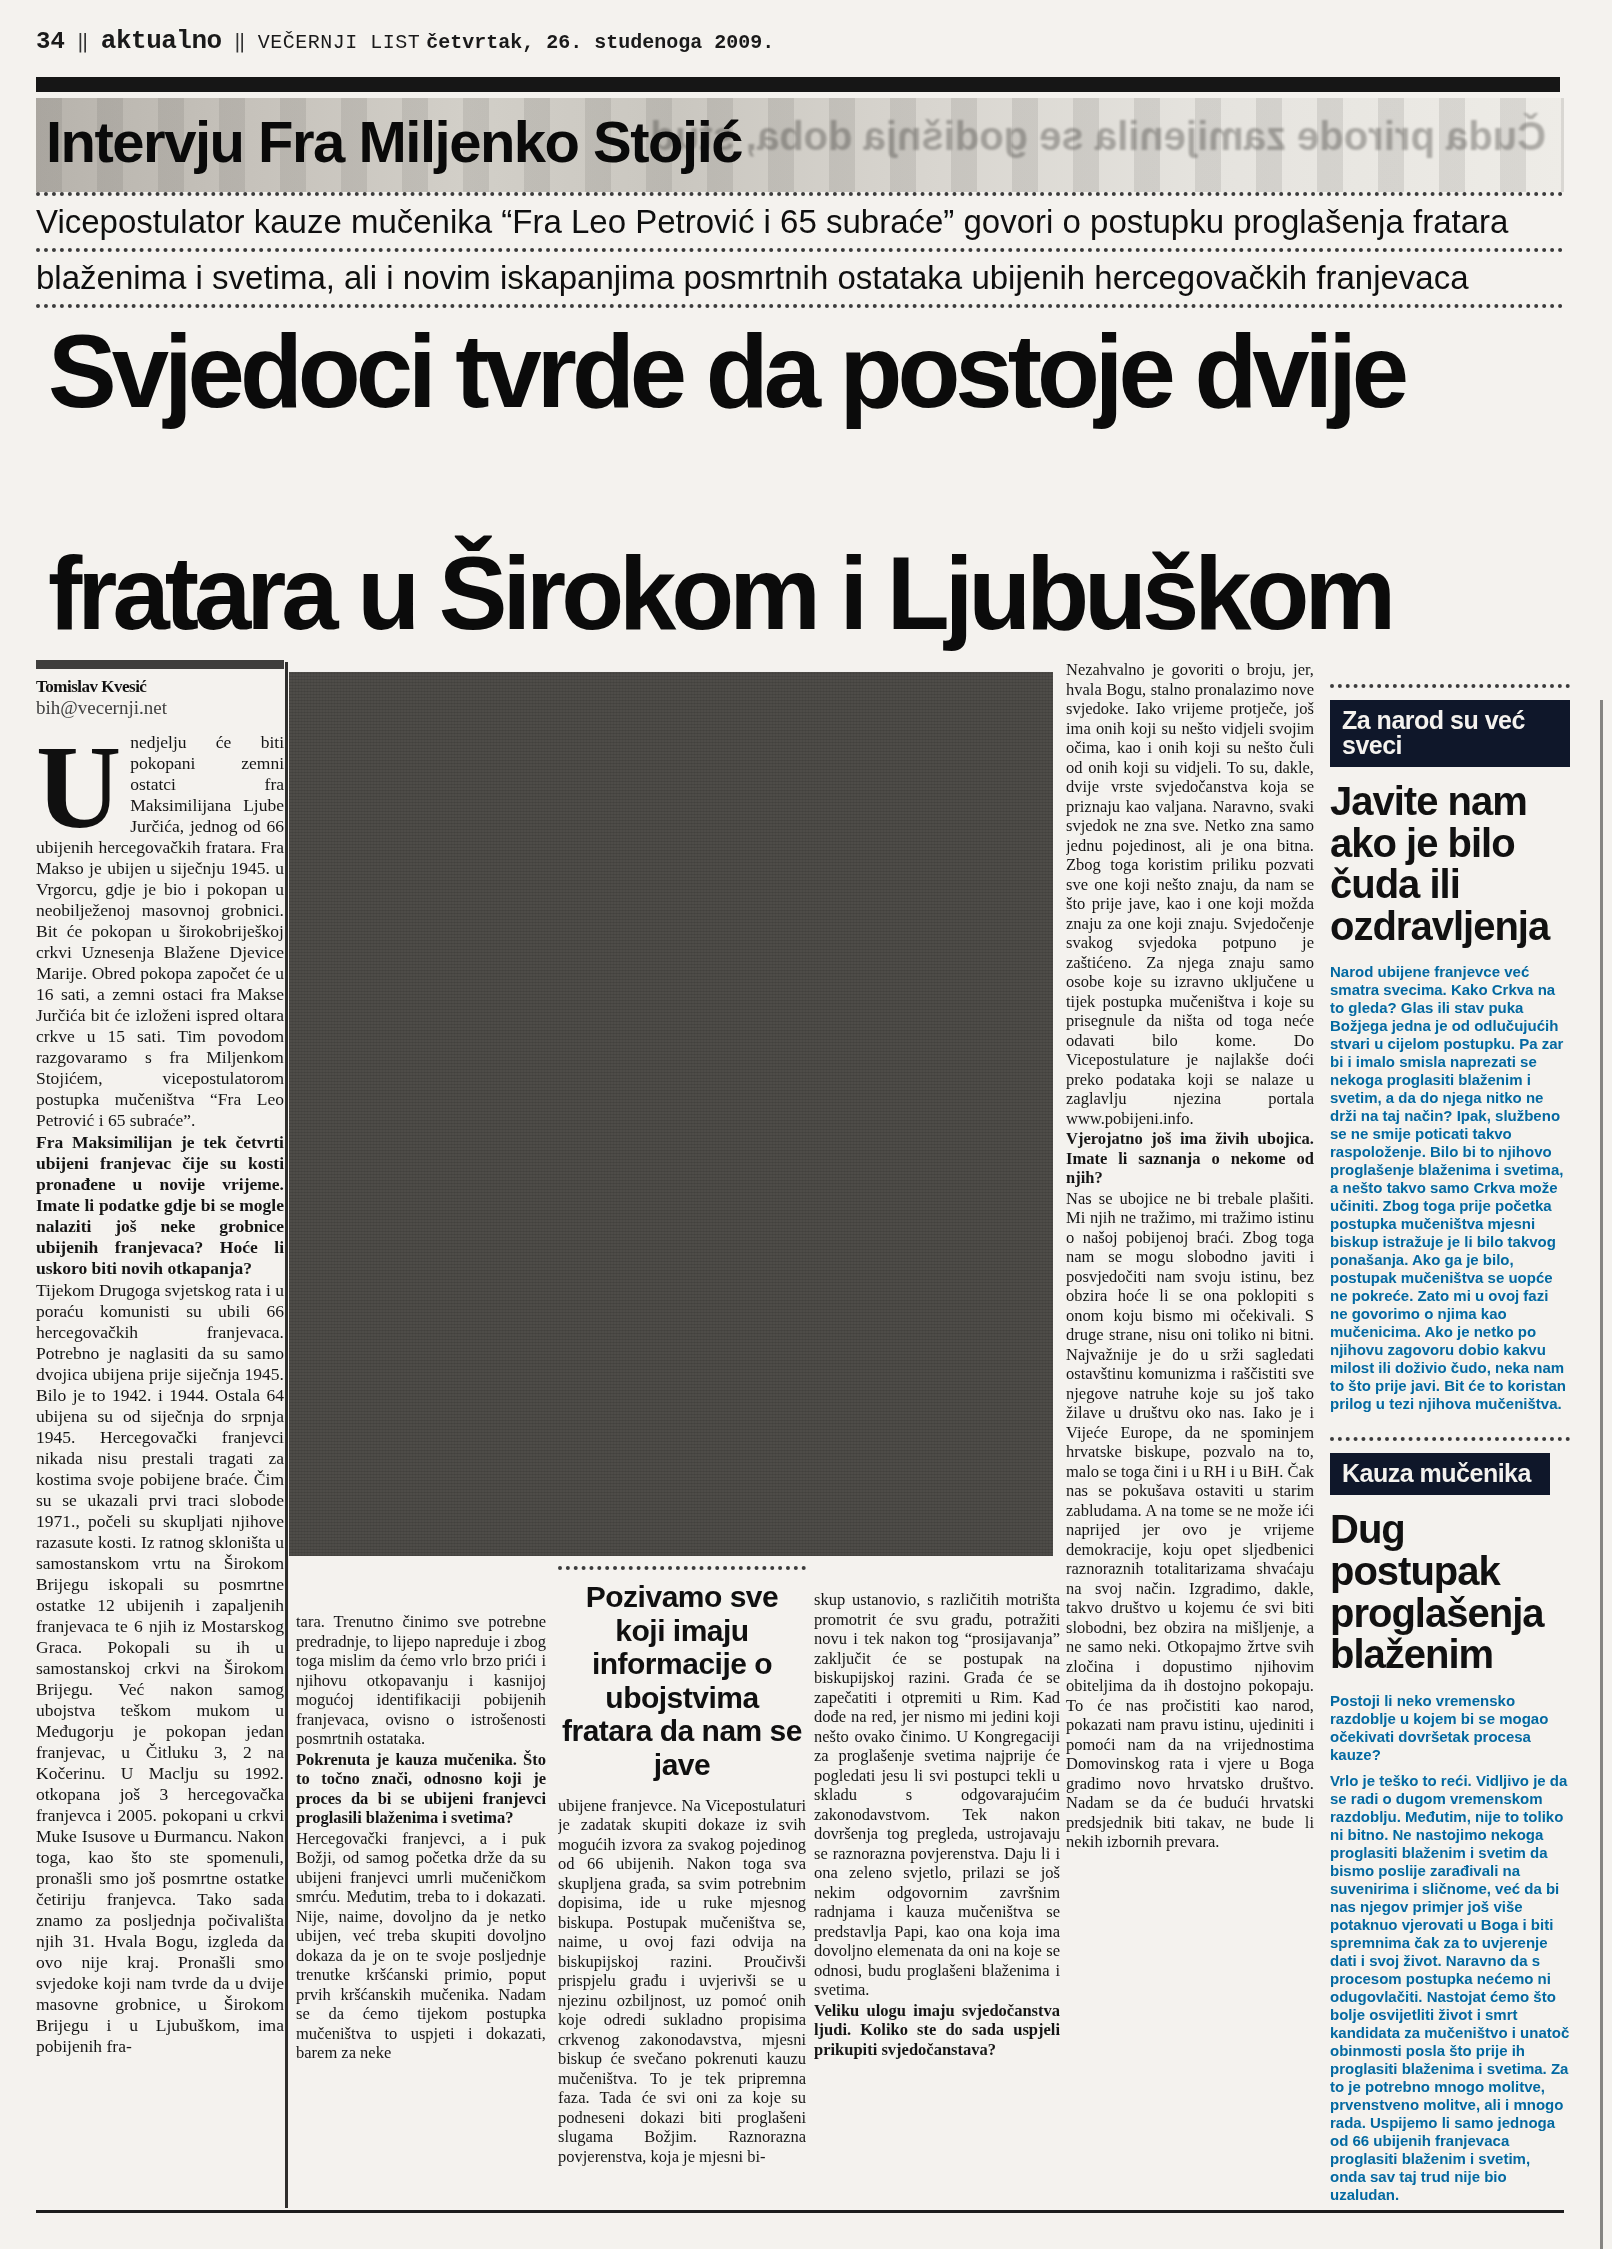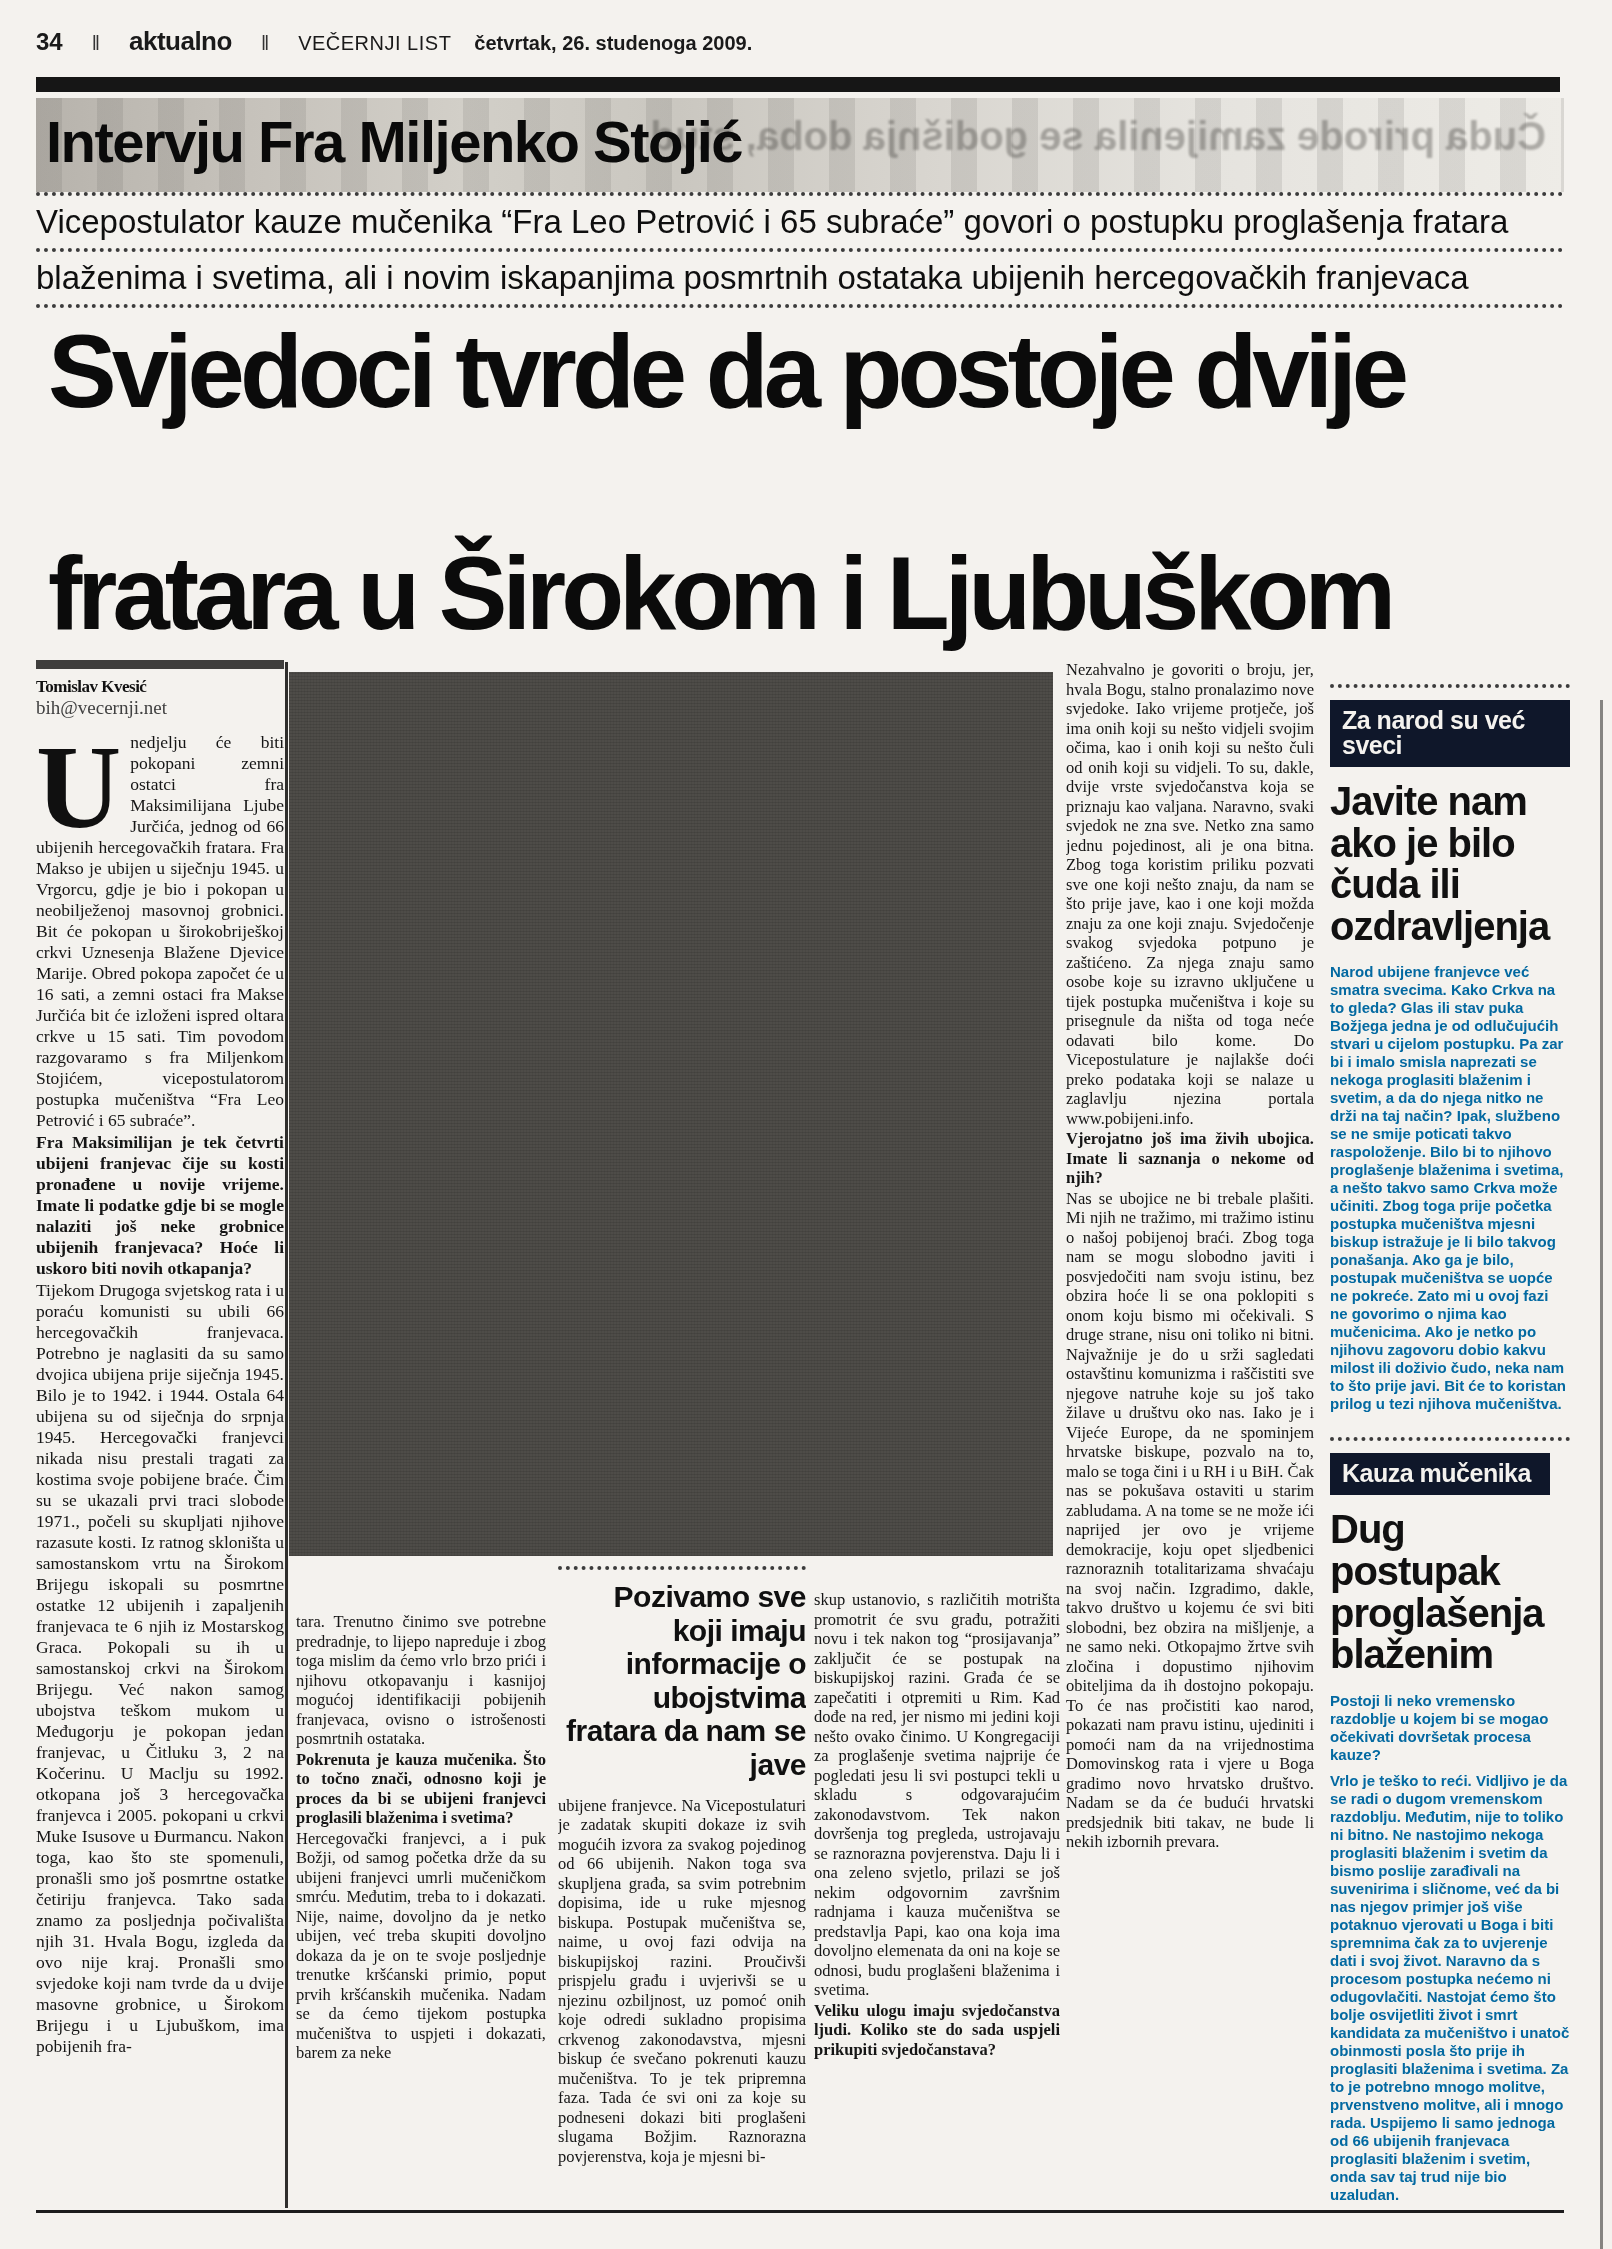--- a/index.html
+++ b/index.html
@@ -1,20 +1,20 @@
 <!DOCTYPE html>
 <html lang="hr"><head>
 <meta charset="utf-8">
 <style>
   html,body{margin:0;padding:0;}
   body{width:1612px;height:2249px;background:#e9e7e2;font-family:"Liberation Sans",sans-serif;}
   .page{position:relative;width:1612px;height:2249px;background:#f4f2ee;overflow:hidden;color:#141414;}
 
   
-  .masthead{position:absolute;left:36px;top:26px;font-size:21px;color:#1a1a1a;display:flex;align-items:baseline;gap:29px;white-space:nowrap;}
+  .masthead{position:absolute;left:36px;top:26px;font-size:21px;color:#1a1a1a;display:flex;align-items:baseline;gap:12px;white-space:nowrap;font-family:Liberation Mono, monospace;}
   .masthead .pg{font-weight:700;font-size:24px;}
   .masthead .sep{font-size:20px;color:#333;}
   .masthead .section{font-weight:700;font-size:26px;letter-spacing:-0.5px;}
   .masthead .pub{font-size:20px;letter-spacing:0.5px;}
   .masthead .date{font-weight:700;font-size:20px;margin-left:-6px;}
 
   .black-bar{position:absolute;left:36px;top:77px;width:1524px;height:15px;background:#161616;}
 
   
   .kicker-zone{position:absolute;left:36px;top:98px;width:1528px;height:94px;
@@ -61,21 +61,21 @@
       radial-gradient(ellipse 430px 520px at 42% 100%, #14130f 0%, #1d1c19 55%, rgba(40,39,36,0) 78%),
       radial-gradient(ellipse 500px 420px at 88% 92%, #8a867c 0%, rgba(90,88,82,0) 70%),
       linear-gradient(125deg,#57554ف 0%, #53514d 35%, #4b4945 60%, #6c6961 100%);
     background-color:#4e4c48;}
   .photo::after{content:"";position:absolute;inset:0;
     background:repeating-linear-gradient(0deg,rgba(0,0,0,.10) 0 1px,rgba(255,255,255,0) 1px 3px),
                repeating-linear-gradient(90deg,rgba(0,0,0,.06) 0 1px,rgba(255,255,255,0) 1px 3px);}
 
   
   .inset{border-top:4px dotted #3c3c3c;padding-top:10px;margin-bottom:14px;}
-  .inset h3{margin:0;font-family:"Liberation Sans",sans-serif;font-weight:700;font-size:30px;line-height:1.12;letter-spacing:-0.5px;color:#101010;text-align:right;}
+  .inset h3{margin:0;font-family:"Liberation Sans",sans-serif;font-weight:700;font-size:30px;line-height:1.12;letter-spacing:-0.5px;color:#101010;text-align:center;}
 
   
   .sidebar{position:absolute;left:1330px;top:684px;width:240px;height:1524px;overflow:hidden;}
   .side-rule{border-top:4px dotted #3c3c3c;margin-bottom:12px;}
   .side-label{display:inline-block;background:#0f172a;color:#f4f2ee;font-weight:700;font-size:25px;line-height:1;
     padding:8px 12px 9px;margin-bottom:14px;min-width:196px;letter-spacing:-0.5px;}
   .side-title{margin:0 0 16px;font-weight:700;font-size:40px;line-height:1.04;letter-spacing:-1px;color:#111;}
   .side-para{margin:0 0 8px;font-weight:700;font-size:15px;line-height:18px;color:#0369a1;text-align:left;}
   .side-box2{margin-top:24px;}
 </style>

